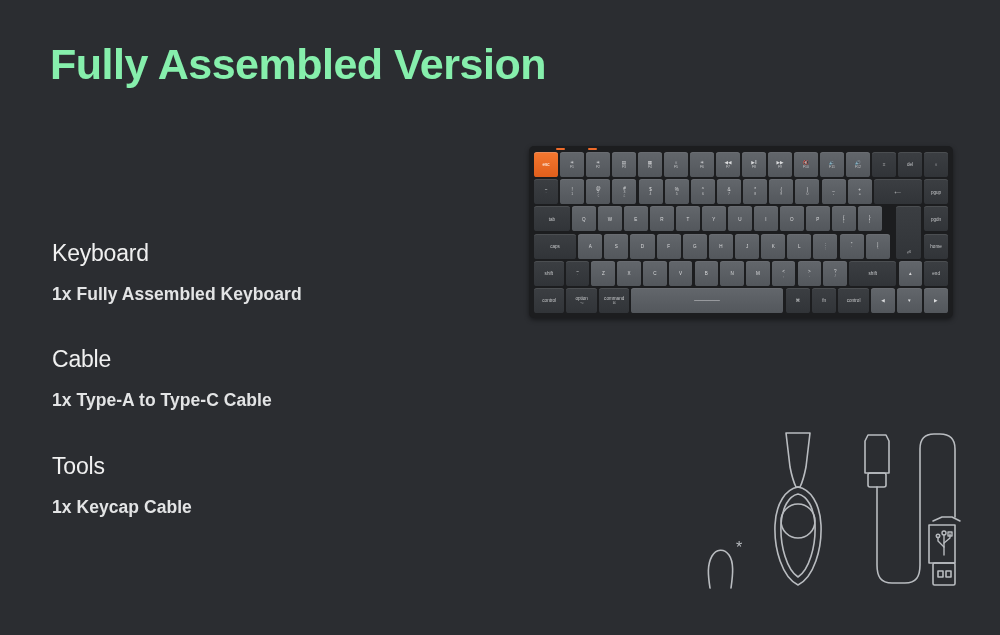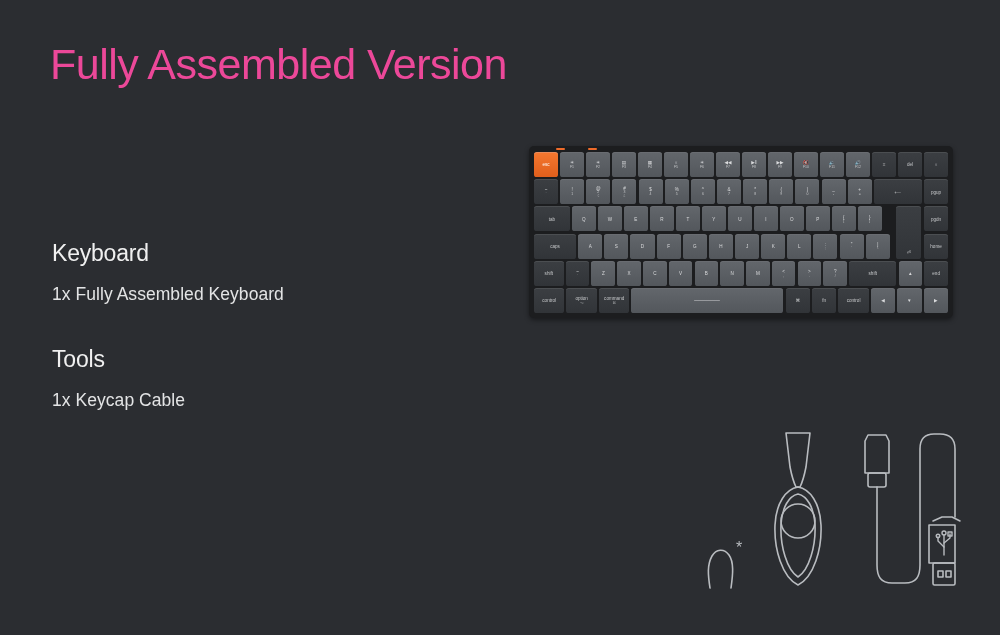--- a/index.html
+++ b/index.html
@@ -16,23 +16,23 @@
     color: #e8e8e8;
     position: relative;
   }
 
   
   #page-title {
     position: absolute;
     left: 50px;
     top: 40px;
     font-size: 43px;
-    font-weight: 400;
+    font-weight: 700;
     letter-spacing: -0.5px;
-    color: #ec4899;
+    color: #86efac;
     white-space: nowrap;
   }
 
   
   #content-list {
     position: absolute;
     left: 52px;
     top: 240px;
     width: 520px;
   }
@@ -40,21 +40,21 @@
   .section:last-child { margin-bottom: 0; }
   .section-heading {
     font-size: 23px;
     font-weight: 400;
     color: #f0f0f0;
     margin-bottom: 13px;
     letter-spacing: -0.2px;
   }
   .section-item {
     font-size: 17.5px;
-    font-weight: 400;
+    font-weight: 700;
     color: #e3e4e5;
     line-height: 1.62;
     letter-spacing: 0.05px;
   }
 
   
   #keyboard {
     position: absolute;
     left: 529px;
     top: 146px;
@@ -174,20 +174,24 @@
 
 <div id="page-title">Fully Assembled Version</div>
 
 <div id="content-list">
 
   <div class="section">
     <div class="section-heading">Keyboard</div>
     <div class="section-item">1x Fully Assembled Keyboard</div>
   </div>
 
+  <div class="section">
+    <div class="section-heading">Cable</div>
+    <div class="section-item">1x Type-A to Type-C Cable</div>
+  </div>
 
   <div class="section">
     <div class="section-heading">Tools</div>
     <div class="section-item">1x Keycap Cable</div>
   </div>
 
 </div>
 
 <div id="keyboard">
   <div id="keyboard-plate">

